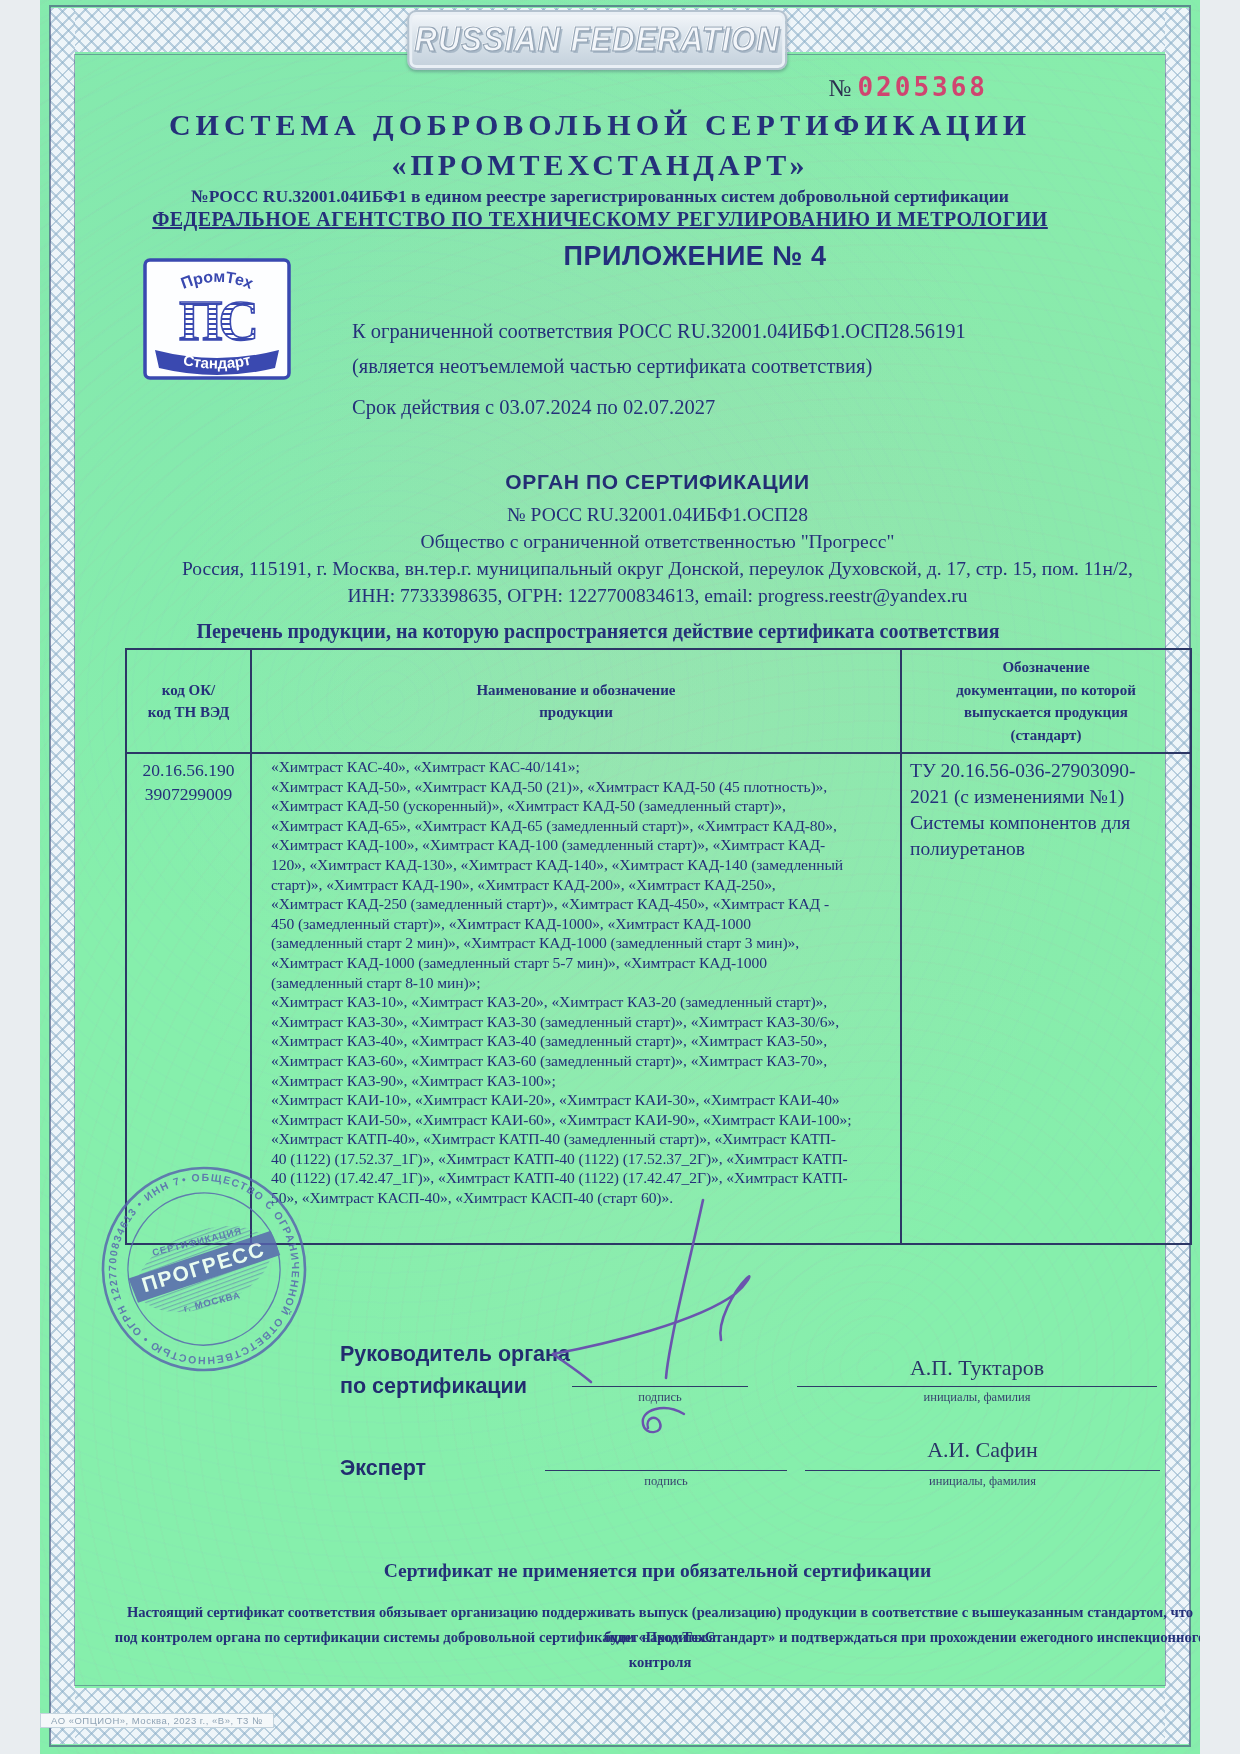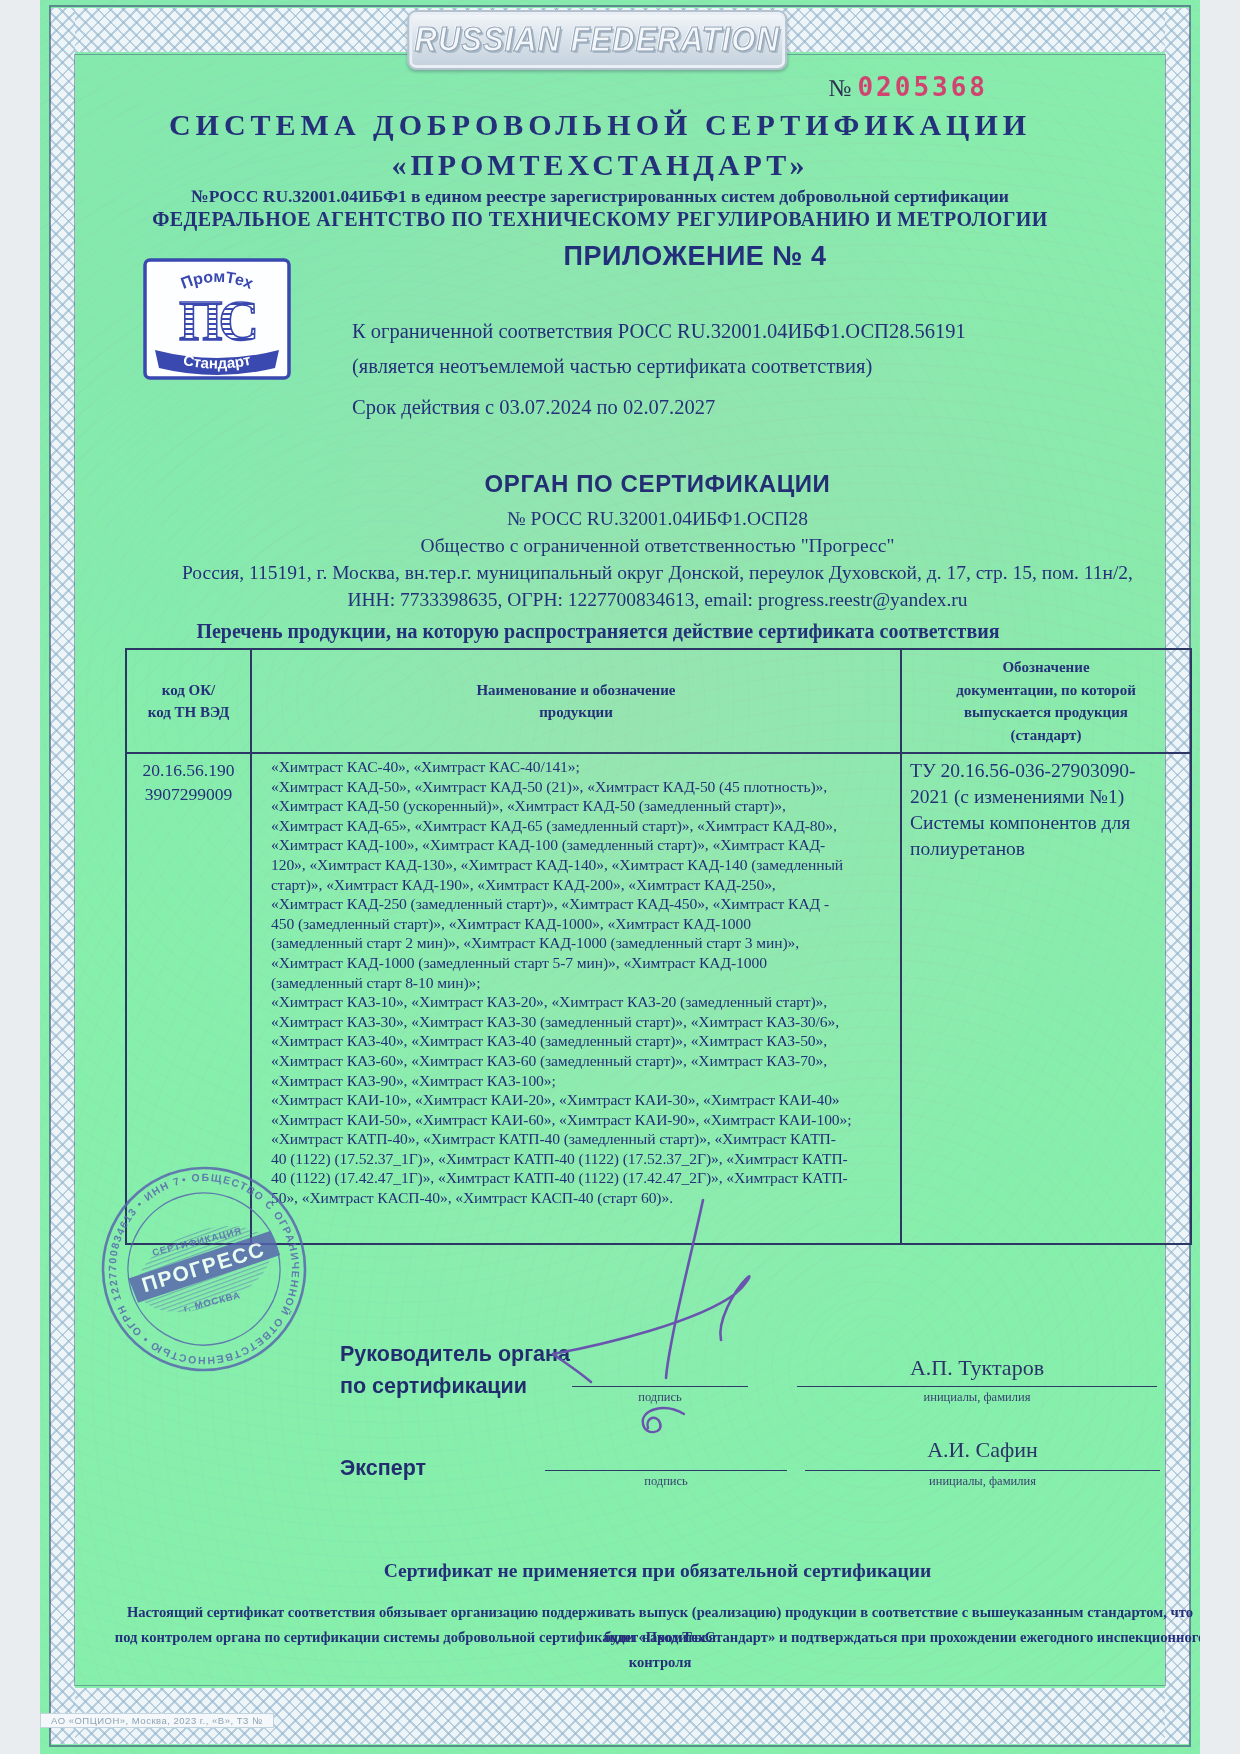--- a/index.html
+++ b/index.html
@@ -37,30 +37,30 @@
     text-shadow:2px 2px 0 #a9b9c8,-1px -1px 0 #ffffff;transform:scaleY(1.12);white-space:nowrap;}
 
   .doc-number{top:72px;right:212px;font-size:24px;color:#2c3150;white-space:nowrap;}
   .doc-number .digits{font-family:"DejaVu Sans Mono",monospace;font-weight:bold;font-size:26px;
     letter-spacing:3px;color:var(--accent_red);margin-top:26px;}
 
   .tc{left:40px;width:1040px;text-align:center;}
   .title1{top:108px;font-size:30px;font-weight:bold;letter-spacing:5px;}
   .title2{top:148px;font-size:30px;font-weight:bold;letter-spacing:4px;}
   .registry{top:186px;font-size:17.5px;font-weight:bold;}
-  .agency{top:208px;font-size:20px;font-weight:bold;letter-spacing:.4px;}
+  .agency{top:208px;font-size:20px;font-weight:bold;letter-spacing:.4px;text-decoration:underline;}
   .annex{left:140px;width:1030px;top:241px;text-align:center;font-family:"Liberation Sans",sans-serif;
     font-weight:bold;font-size:27px;letter-spacing:.5px;color:#242f7c;}
 
   .logo-box{left:103px;top:258px;width:148px;height:122px;}
   .cert-lines{left:312px;top:314px;width:730px;font-size:20.5px;line-height:35px;}
   .validity{left:312px;top:396px;font-size:20.5px;}
 
   .organ{left:85px;top:470px;width:1065px;text-align:center;}
-  .organ-title{font-family:"Liberation Sans",sans-serif;font-weight:bold;font-size:24px;
+  .organ-title{font-family:"Liberation Sans",sans-serif;font-weight:bold;font-size:21px;
     letter-spacing:.6px;margin-bottom:7px;color:#232e74;}
   .organ-line{font-size:19.5px;line-height:27px;}
 
   .tbl-caption{left:58px;top:620px;width:1000px;text-align:center;font-weight:bold;font-size:20px;}
   .tbl-wrap{left:85px;top:648px;width:1065px;height:597px;}
   table.grid{width:100%;height:100%;border-collapse:collapse;table-layout:fixed;}
   table.grid th,table.grid td{border:2.4px solid #2c3766;vertical-align:top;}
   table.grid th{vertical-align:middle;font-size:15px;font-weight:bold;line-height:1.5;
     white-space:pre-line;padding:6px 4px;}
   .codes-cell{text-align:center;font-size:17.5px;line-height:24px;padding-top:4px;}

